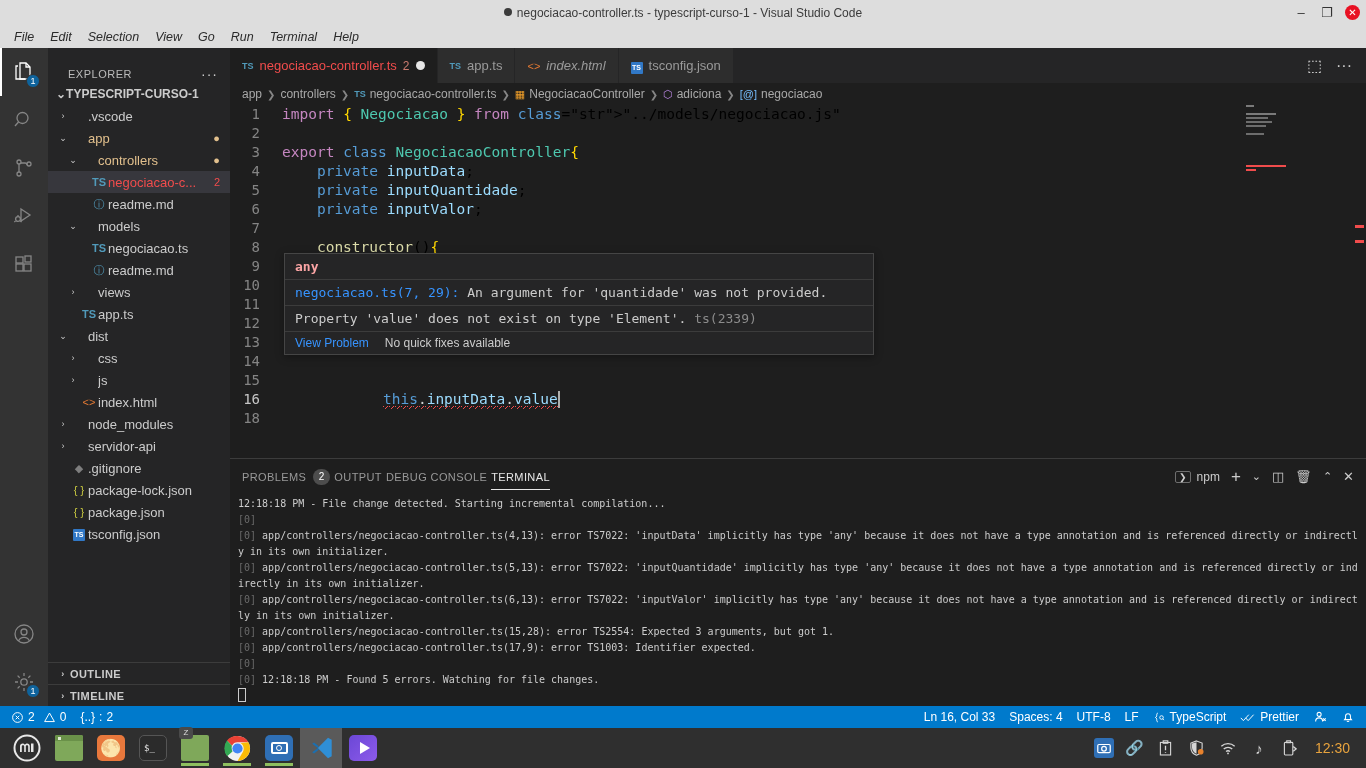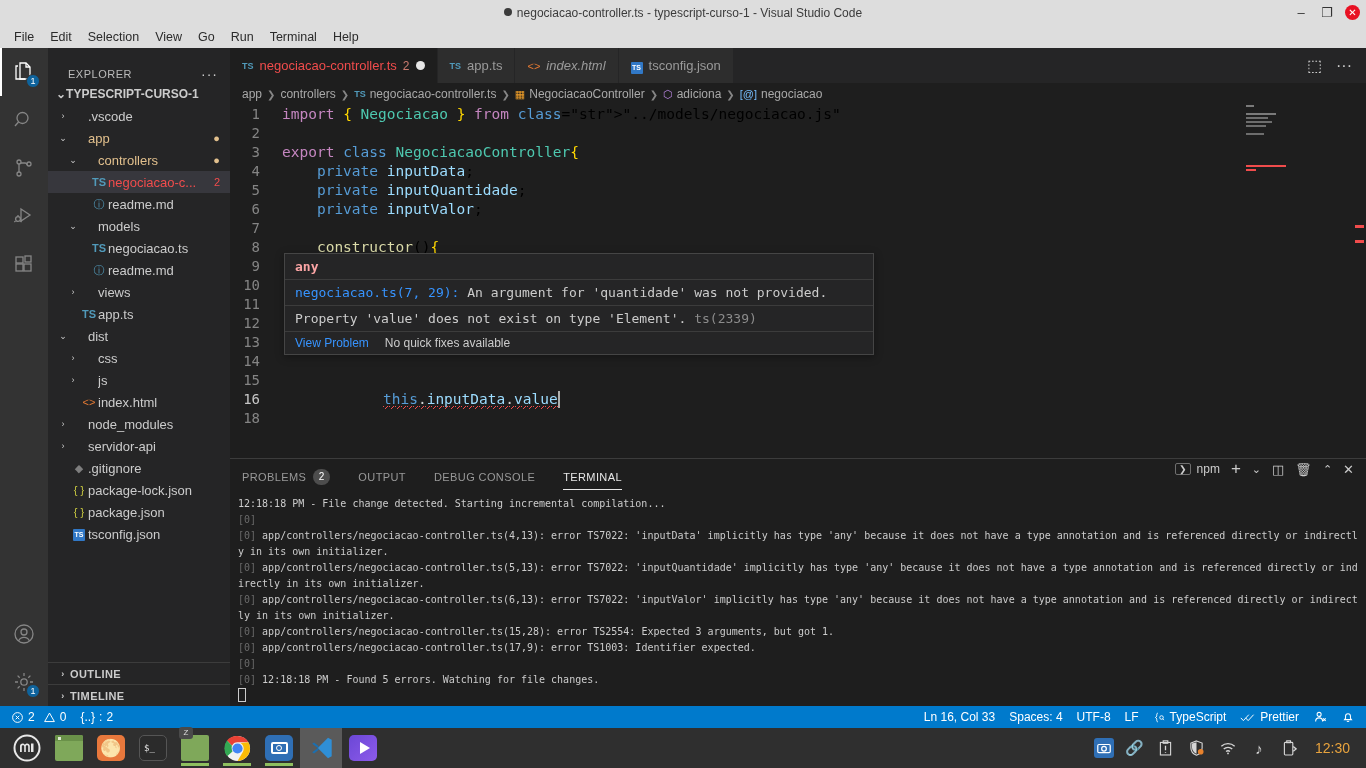--- a/index.html
+++ b/index.html
@@ -31,21 +31,21 @@
   }
   #win-controls .wc { width: 16px; height: 16px; display:flex; align-items:center; justify-content:center;
     font-size: 13px; color:#333; }
   #win-controls .wc.close { background:#e81123; border-radius:50%; color:#fff; font-size:10px; width:15px;height:15px;}
 
   
   #menubar {
     height: 23px; background: #dddddd; display: flex; align-items: center;
     padding-left: 6px; gap: 0px; font-size: 12.5px; color: #2b2b2b;
   }
-  #menubar .mi { padding: 2px 8px; border-radius: 2px; cursor: default; }
+  #menubar .mi { padding: 2px 8px; border-radius: 2px; cursor: default; font-style: italic; }
 
   
   #workbench {
     position: absolute; top: 48px; left: 0; right: 0; bottom: 62px;
     display: flex;
   }
 
   
   #activitybar {
     width: 48px; background: #333333; display: flex; flex-direction: column;
@@ -192,21 +192,21 @@
   }
   #minimap .mm-line { height: 2px; margin-bottom: 2px; }
   #scroll-deco {
     position: absolute; right: 0; top: 0; width: 14px; height: 100%; background: #1e1e1e;
   }
   #scroll-deco .mark { position:absolute; right: 2px; width: 9px; height: 3px; background: #f14c4c; }
 
   
   #panel { height: 248px; flex: none; background: #1e1e1e; border-top: 1px solid #3c3c3c;
            display: flex; flex-direction: column; }
-  #panel-tabs { height: 35px; display: flex; align-items: flex-start; padding-left: 12px; gap: 28px; }
+  #panel-tabs { height: 35px; display: flex; align-items: center; padding-left: 12px; gap: 4px; }
   .ptab { font-size: 11px; letter-spacing: .4px; color: #999999; position: relative; height: 35px;
           display: flex; align-items: center; gap: 7px; }
   .ptab.active { color: #e7e7e7; }
   .ptab.active::after {
     content: ""; position: absolute; left: 0; right: 0; bottom: 4px; height: 1px; background: #e7e7e7;
   }
   .ptab .pbadge {
     background: #4d4d4d; color: #fff; border-radius: 9px; min-width: 17px; height: 16px;
     font-size: 10px; display: flex; align-items: center; justify-content: center; padding: 0 4px;
   }

